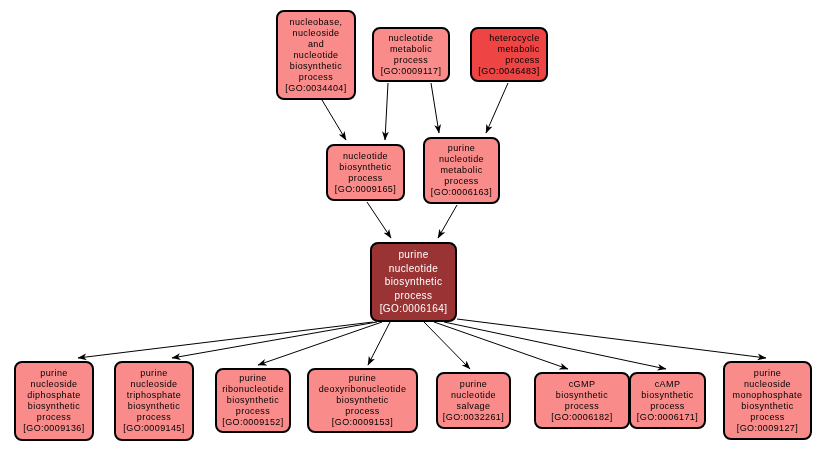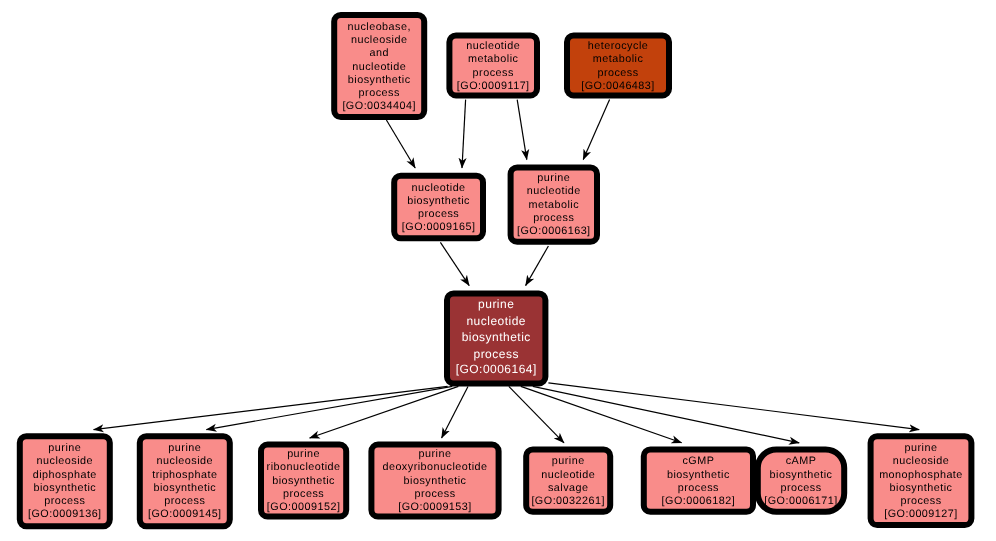--- a/index.html
+++ b/index.html
@@ -19,21 +19,21 @@
     position: absolute;
     left: 0;
     top: 0;
     width: 830px;
     height: 451px;
     pointer-events: none;
   }
   .node {
     position: absolute;
     box-sizing: border-box;
-    border: 5px solid #6d28d9;
+    border: 2px solid #6d28d9;
     border-radius: 8px;
     display: flex;
     align-items: center;
     justify-content: center;
     text-align: center;
     white-space: pre-line;
     font-size: 9px;
     letter-spacing: 0.4px;
     line-height: 11px;
     color: #000000;
@@ -78,21 +78,21 @@
 nucleoside
 and
 nucleotide
 biosynthetic
 process
 [GO:0034404]</div>
       <div class="node" style="left: 372px; top: 27px; width: 78px; height: 55px; background: rgb(249, 140, 138); color: rgb(0, 0, 0); border-color: rgb(0, 0, 0);">nucleotide
 metabolic
 process
 [GO:0009117]</div>
-      <div class="node" style="left: 470px; top: 27px; width: 90px; height: 55px; background: #c2410c; color: rgb(0, 0, 0); border-color: rgb(0, 0, 0);">heterocycle
+      <div class="node" style="left: 470px; top: 27px; width: 78px; height: 55px; background: #ef4444; color: rgb(0, 0, 0); border-color: rgb(0, 0, 0); text-align: right;">heterocycle
 metabolic
 process
 [GO:0046483]</div>
       <div class="node" style="left: 326px; top: 144px; width: 79px; height: 57px; background: rgb(249, 140, 138); color: rgb(0, 0, 0); border-color: rgb(0, 0, 0);">nucleotide
 biosynthetic
 process
 [GO:0009165]</div>
       <div class="node" style="left: 423px; top: 137px; width: 77px; height: 67px; background: rgb(249, 140, 138); color: rgb(0, 0, 0); border-color: rgb(0, 0, 0);">purine
 nucleotide
 metabolic
@@ -126,21 +126,21 @@
 process
 [GO:0009153]</div>
       <div class="node" style="left: 436px; top: 372px; width: 75px; height: 57px; background: rgb(249, 140, 138); color: rgb(0, 0, 0); border-color: rgb(0, 0, 0);">purine
 nucleotide
 salvage
 [GO:0032261]</div>
       <div class="node" style="left: 534px; top: 372px; width: 96px; height: 57px; background: rgb(249, 140, 138); color: rgb(0, 0, 0); border-color: rgb(0, 0, 0);">cGMP
 biosynthetic
 process
 [GO:0006182]</div>
-      <div class="node" style="left: 629px; top: 372px; width: 77px; height: 57px; background: rgb(249, 140, 138); color: rgb(0, 0, 0); border-color: rgb(0, 0, 0); border-radius: 18px;">cAMP
+      <div class="node" style="left: 629px; top: 372px; width: 77px; height: 57px; background: rgb(249, 140, 138); color: rgb(0, 0, 0); border-color: rgb(0, 0, 0);">cAMP
 biosynthetic
 process
 [GO:0006171]</div>
       <div class="node" style="left: 723px; top: 361px; width: 89px; height: 79px; background: rgb(249, 140, 138); color: rgb(0, 0, 0); border-color: rgb(0, 0, 0);">purine
 nucleoside
 monophosphate
 biosynthetic
 process
 [GO:0009127]</div>
     </div>

